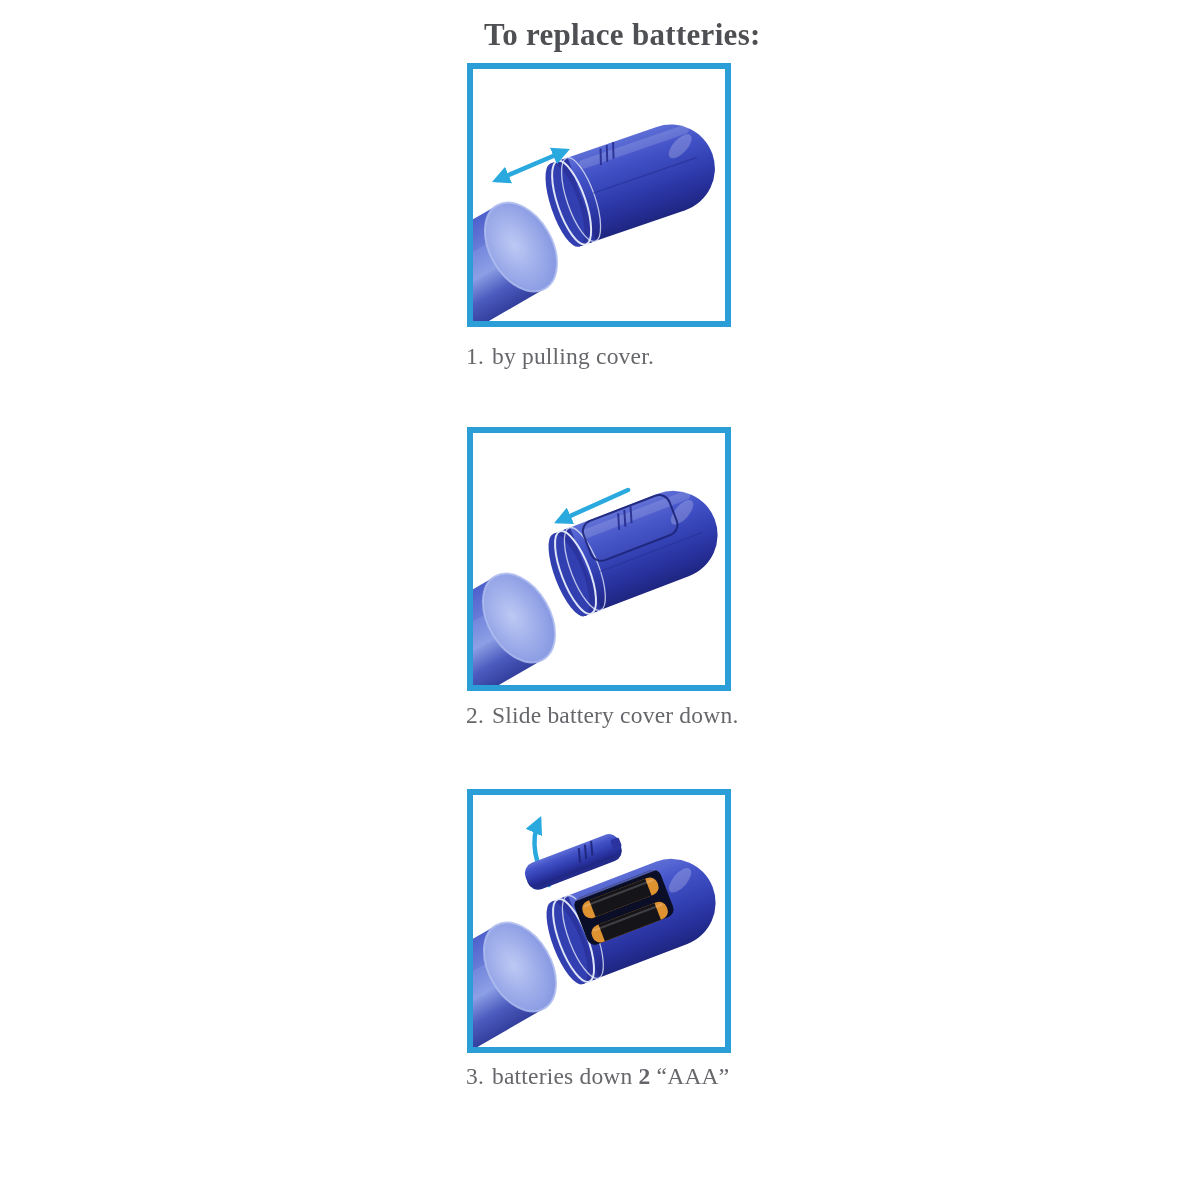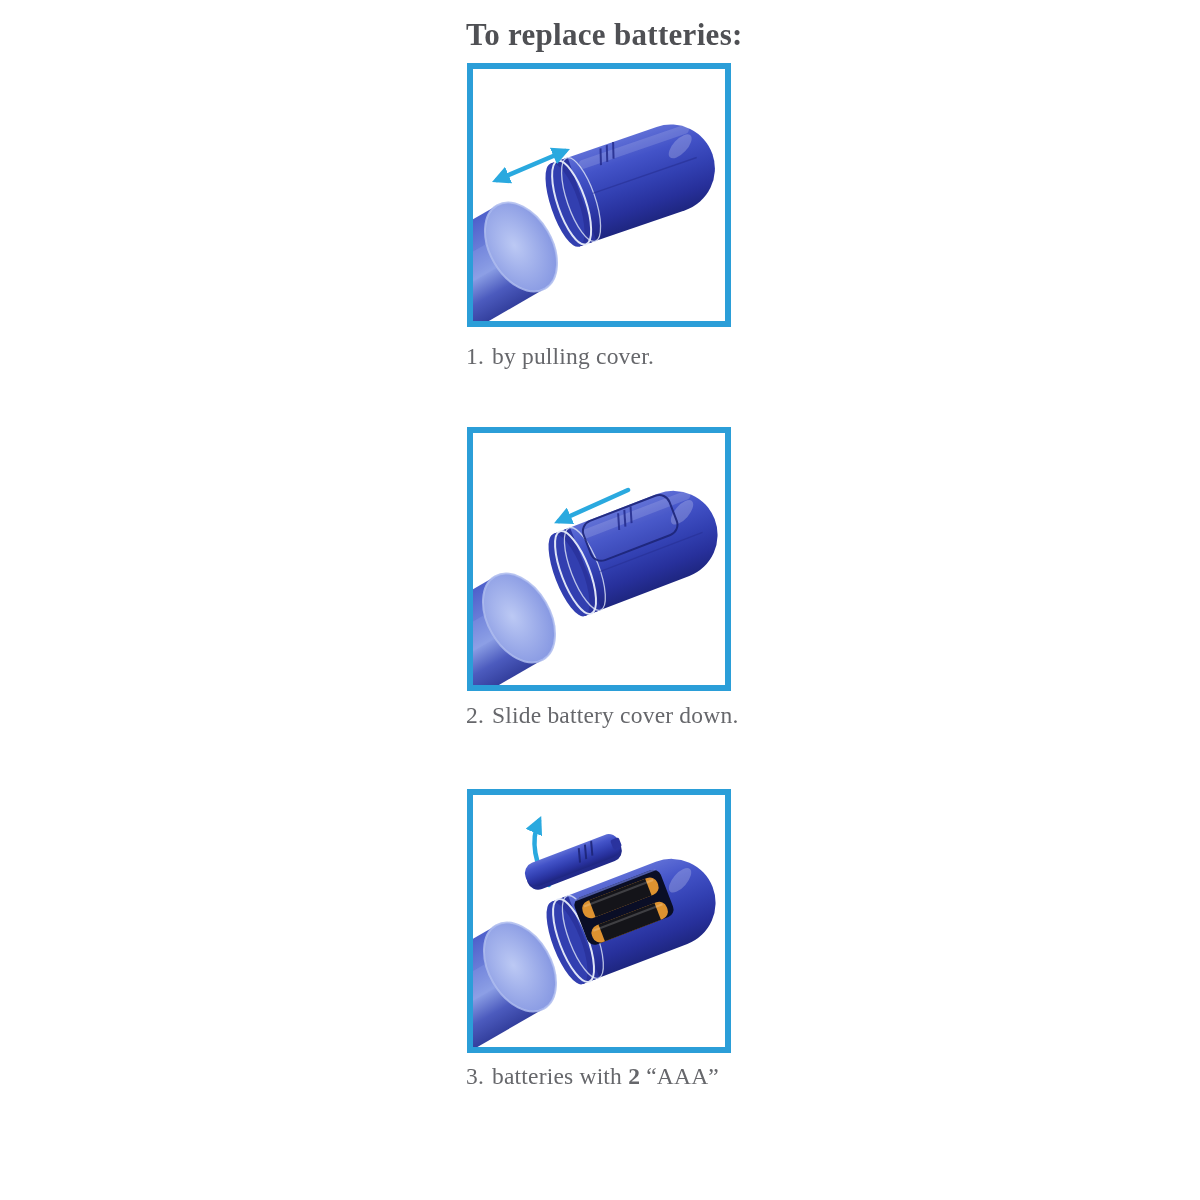--- a/index.html
+++ b/index.html
@@ -1,21 +1,21 @@
 <!DOCTYPE html>
 <html style="--panel-border: #2B9ED8; --arrow: #2AA9DF; --title-text: #4F5054; --body-text: #66676B; --device-blue: #3A4ABF; --device-blue-dark: #27309B; --device-blue-deep: #1E2680; --device-blue-light: #5E6ED6; --cylinder-face: #8FA3E4; --seam-ring: #E9EEFB; --battery-black: #141419; --battery-tip-orange: #DE9230; --compartment-dark: #0A0E26;"><head>
 <meta charset="utf-8">
 <style>
   html,body{margin:0;padding:0;background:#ffffff;}
   .page{
     position:relative;width:1200px;height:1200px;background:#ffffff;overflow:hidden;
     font-family:"Liberation Serif","DejaVu Serif",serif;
   }
   .title{
-    position:absolute;left:466px;top:17px;margin:0;
+    position:absolute;left:484px;top:17px;margin:0;
     font-size:31px;font-weight:700;letter-spacing:.3px;
     color:var(--title-text,#4F5054);
   }
   .panel{
     position:absolute;left:467px;width:252px;height:252px;
     border:6px solid var(--panel-border,#2B9ED8);background:#fff;
   }
   #panel1{top:63px}
   #panel2{top:427px}
   #panel3{top:789px}
@@ -218,17 +218,17 @@
           <line x1="24" y1="-12" x2="20" y2="2"></line>
         </g>
         <rect x="42" y="-6" width="9" height="10" rx="2" fill="#2A339E"></rect>
       </g>
     </svg>
   </div>
 
   <div class="step" id="step3">
     <span class="step-num">3.</span>
     <div class="step-lines">
-      <div><span>batteries with </span><b>2</b><span> “AAA”</span></div>
+      <div><span>batteries down </span><b>2</b><span> “AAA”</span></div>
     </div>
   </div>
 
 </div>
 
 </body></html>

